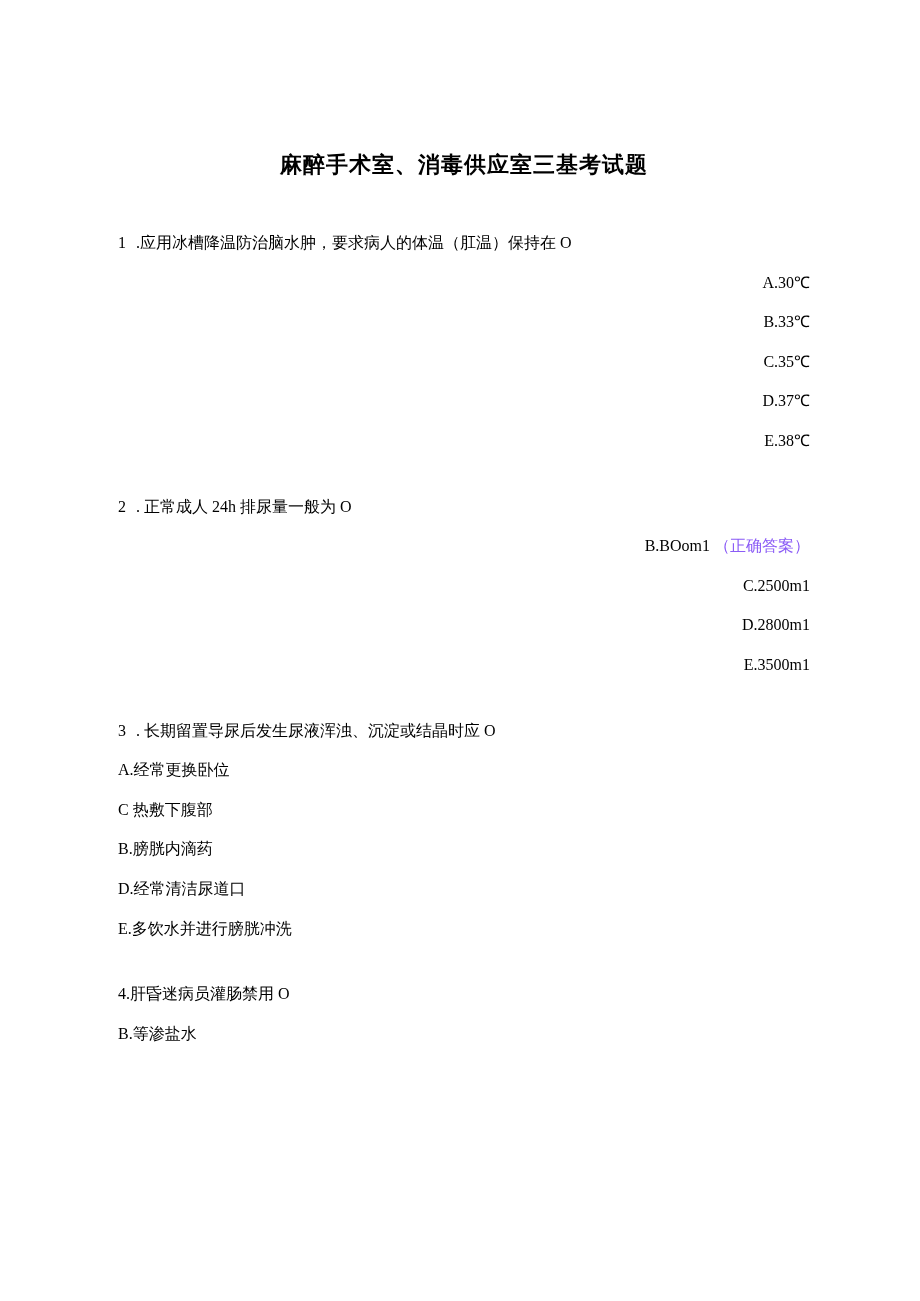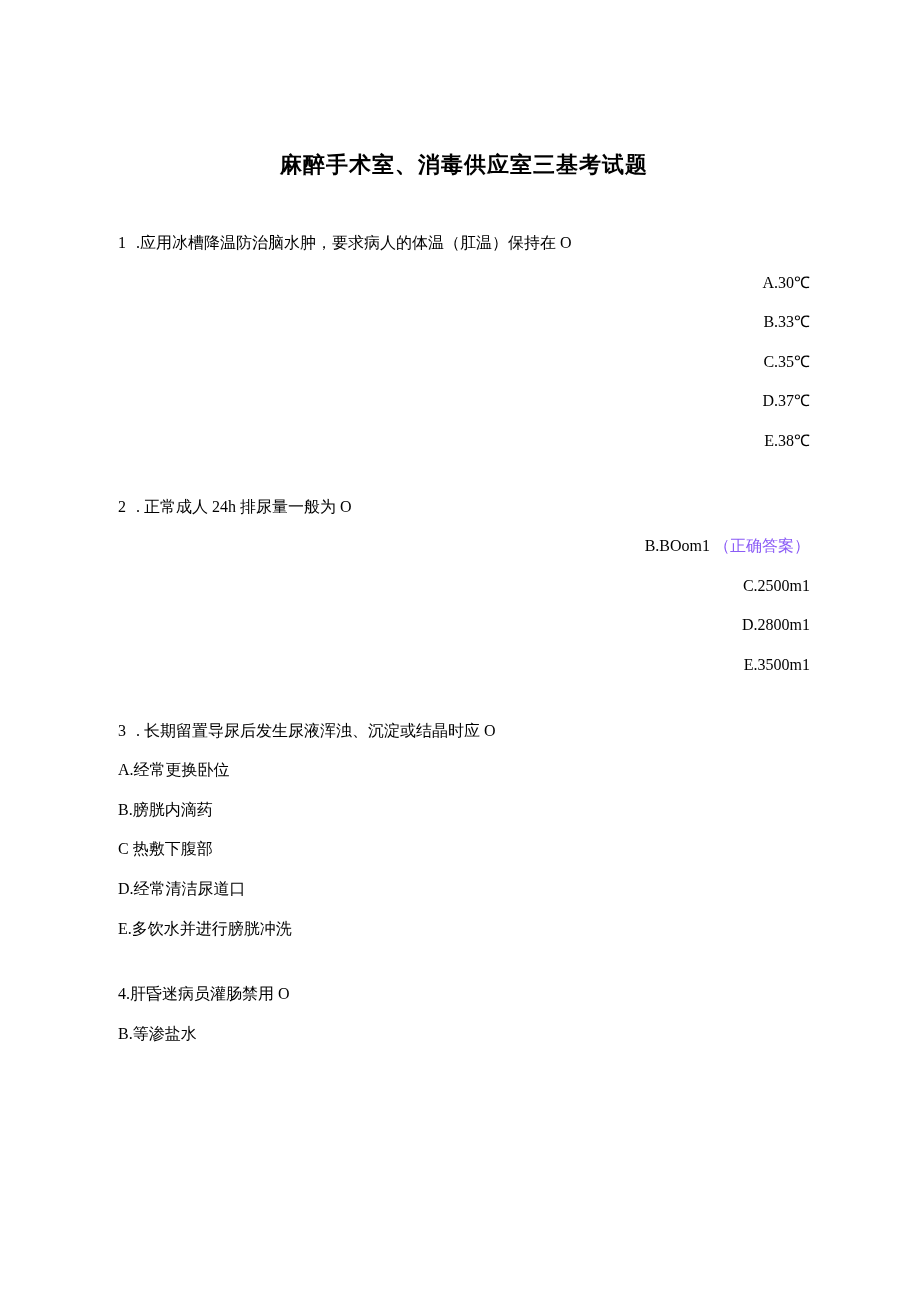--- a/index.html
+++ b/index.html
@@ -76,22 +76,22 @@
   <div class="option option-indent-a"><span class="option-label">C.</span><span>2500m1</span></div>
   <div class="option option-indent-a"><span class="option-label">D.</span><span>2800m1</span></div>
   <div class="option option-indent-a"><span class="option-label">E.</span><span>3500m1</span></div>
 </div>
 
 <div class="question-block">
   <div class="question-text">
     <span class="num-prefix">3</span><span> . </span><span>长期留置导尿后发生尿液浑浊、沉淀或结晶时应 O</span>
   </div>
   <div class="option"><span>A.</span><span>经常更换卧位</span></div>
+  <div class="option"><span>C</span><span> 热敷下腹部</span></div>
   <div class="option"><span>B.</span><span>膀胱内滴药</span></div>
-  <div class="option"><span>C</span><span> 热敷下腹部</span></div>
   <div class="option"><span>D.</span><span>经常清洁尿道口</span></div>
   <div class="option"><span>E.</span><span>多饮水并进行膀胱冲洗</span></div>
 </div>
 
 <div class="question-block">
   <div class="question-text">
     <span>4.</span><span></span><span>肝昏迷病员灌肠禁用 O</span>
   </div>
   <div class="option"><span>B.</span><span>等渗盐水</span></div>
 </div>

